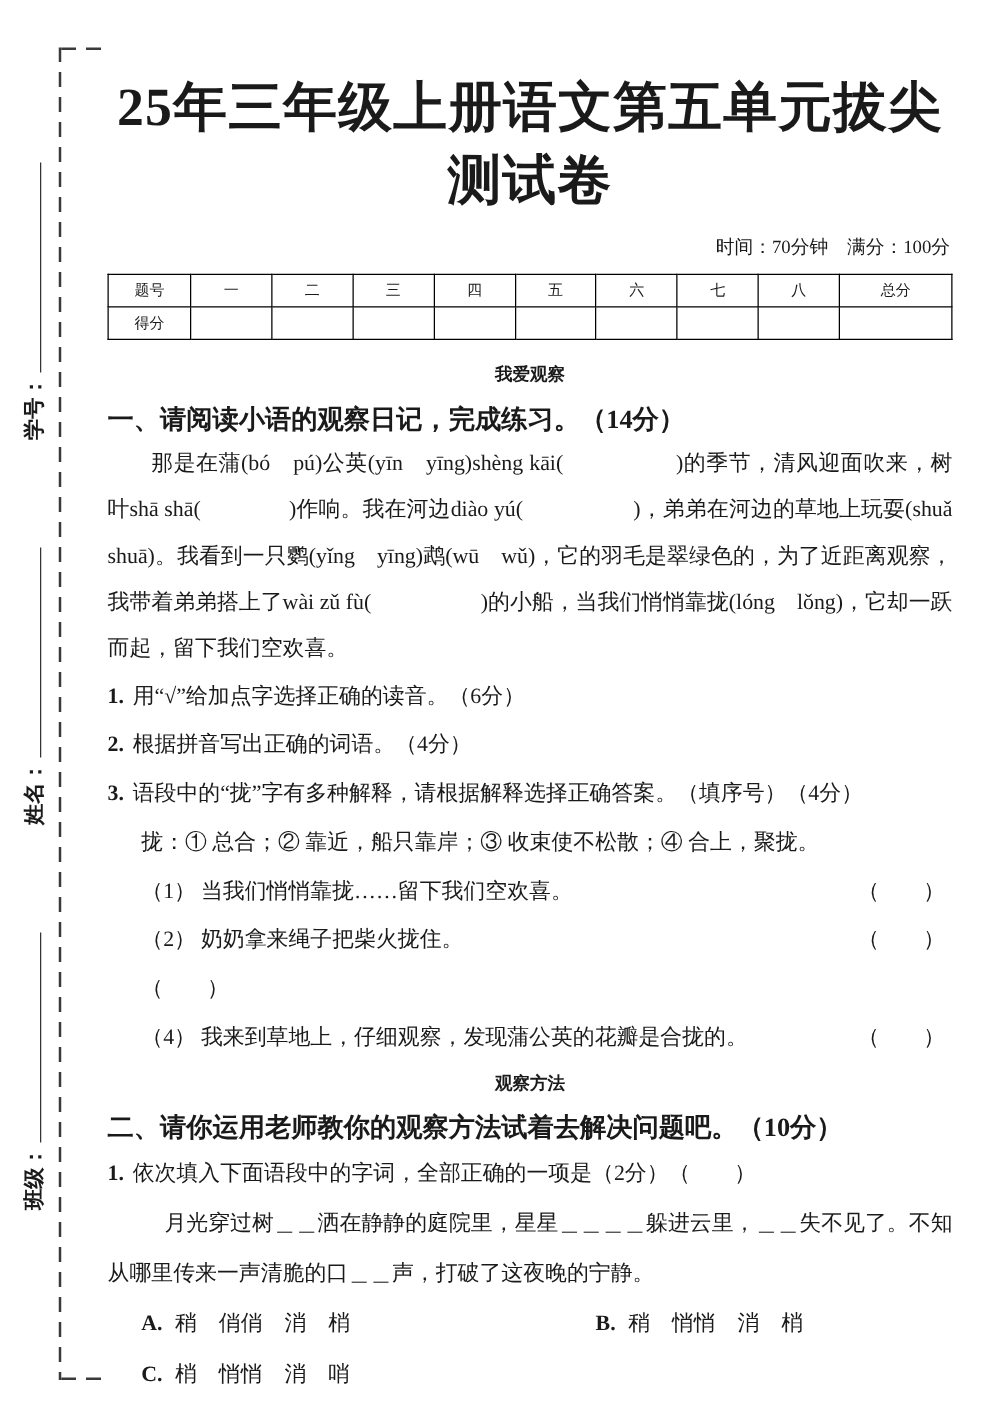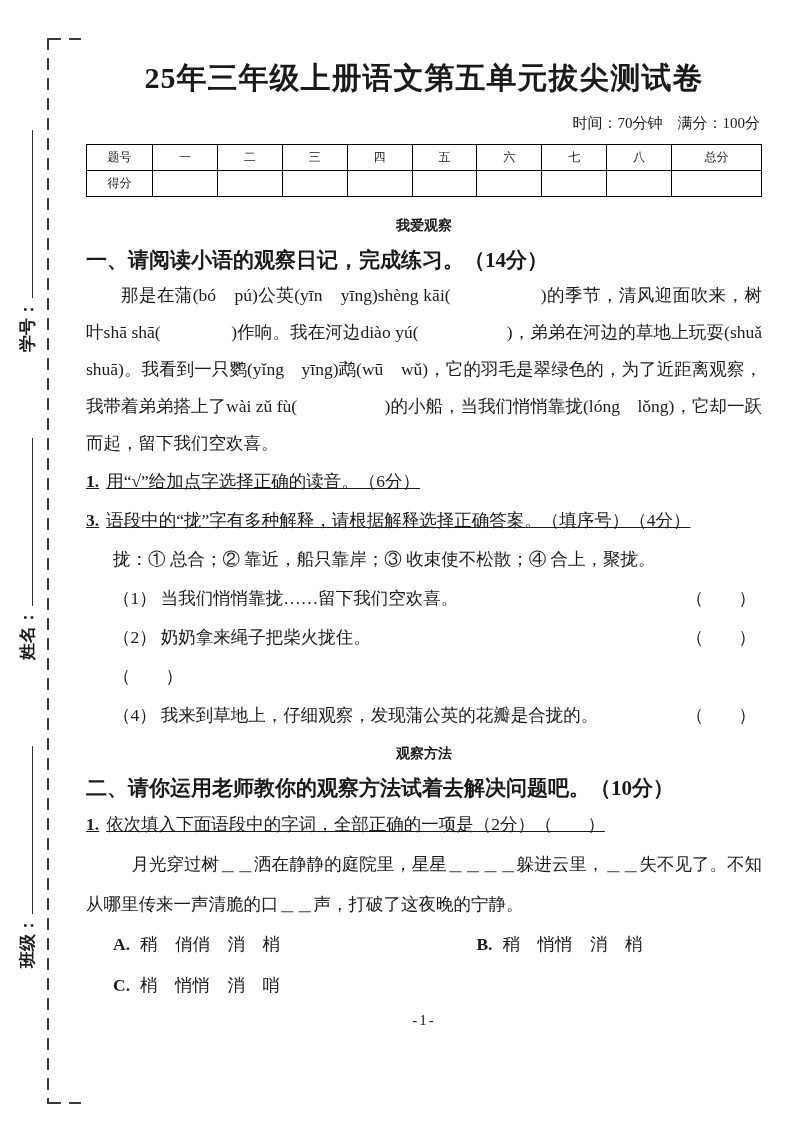--- a/index.html
+++ b/index.html
@@ -53,21 +53,21 @@
   }
 
   .content {
     position: absolute;
     left: 86px; top: 58px;
     width: 676px;
     font-size: 17.5px;
   }
 
   .title {
-    font-size: 30px;
+    font-size: 43px;
     font-weight: 900;
     text-align: center;
     letter-spacing: 1px;
     line-height: 1.35;
   }
 
   .meta {
     text-align: right;
     font-size: 15px;
     margin: 14px 2px 10px 0;
@@ -105,21 +105,21 @@
     line-height: 34px;
     margin-top: 2px;
   }
 
   .passage {
     text-indent: 2em;
     text-align: justify;
     line-height: 37px;
   }
 
-  .subq { line-height: 39px; text-decoration: underline; }
+  .subq { line-height: 39px; }
   .qnum { font-weight: bold; margin-right: 7px; }
 
   .defs {
     padding-left: 27px;
     line-height: 39px;
   }
 
   .citem {
     display: flex;
     justify-content: space-between;
@@ -213,20 +213,23 @@
     <div class="sec-heading">我爱观察</div>
 
     <div class="q-header">一、请阅读小语的观察日记，完成练习。（14分）</div>
 
     <div class="passage">那是在蒲(bó　pú)公英(yīn　yīng)shèng kāi(　　　　　)的季节，清风迎面吹来，树叶shā shā(　　　　)作响。我在河边diào yú(　　　　　)，弟弟在河边的草地上玩耍(shuǎ　shuā)。我看到一只鹦(yǐng　yīng)鹉(wū　wǔ)，它的羽毛是翠绿色的，为了近距离观察，我带着弟弟搭上了wài zǔ fù(　　　　　)的小船，当我们悄悄靠拢(lóng　lǒng)，它却一跃而起，留下我们空欢喜。</div>
 
     <div class="subq">
       <span class="qnum">1.</span><span>用“√”给加点字选择正确的读音。（6分）</span>
     </div>
     <div class="subq">
+      <span class="qnum">2.</span><span>根据拼音写出正确的词语。（4分）</span>
+    </div>
+    <div class="subq">
       <span class="qnum">3.</span><span>语段中的“拢”字有多种解释，请根据解释选择正确答案。（填序号）（4分）</span>
     </div>
 
     <div class="defs">拢：① 总合；② 靠近，船只靠岸；③ 收束使不松散；④ 合上，聚拢。</div>
 
     <div class="citem">
       <span><span class="clabel">（1）</span><span>当我们悄悄靠拢……留下我们空欢喜。</span></span>
       <span class="ablank">（　　）</span>
     </div>
     <div class="citem">

